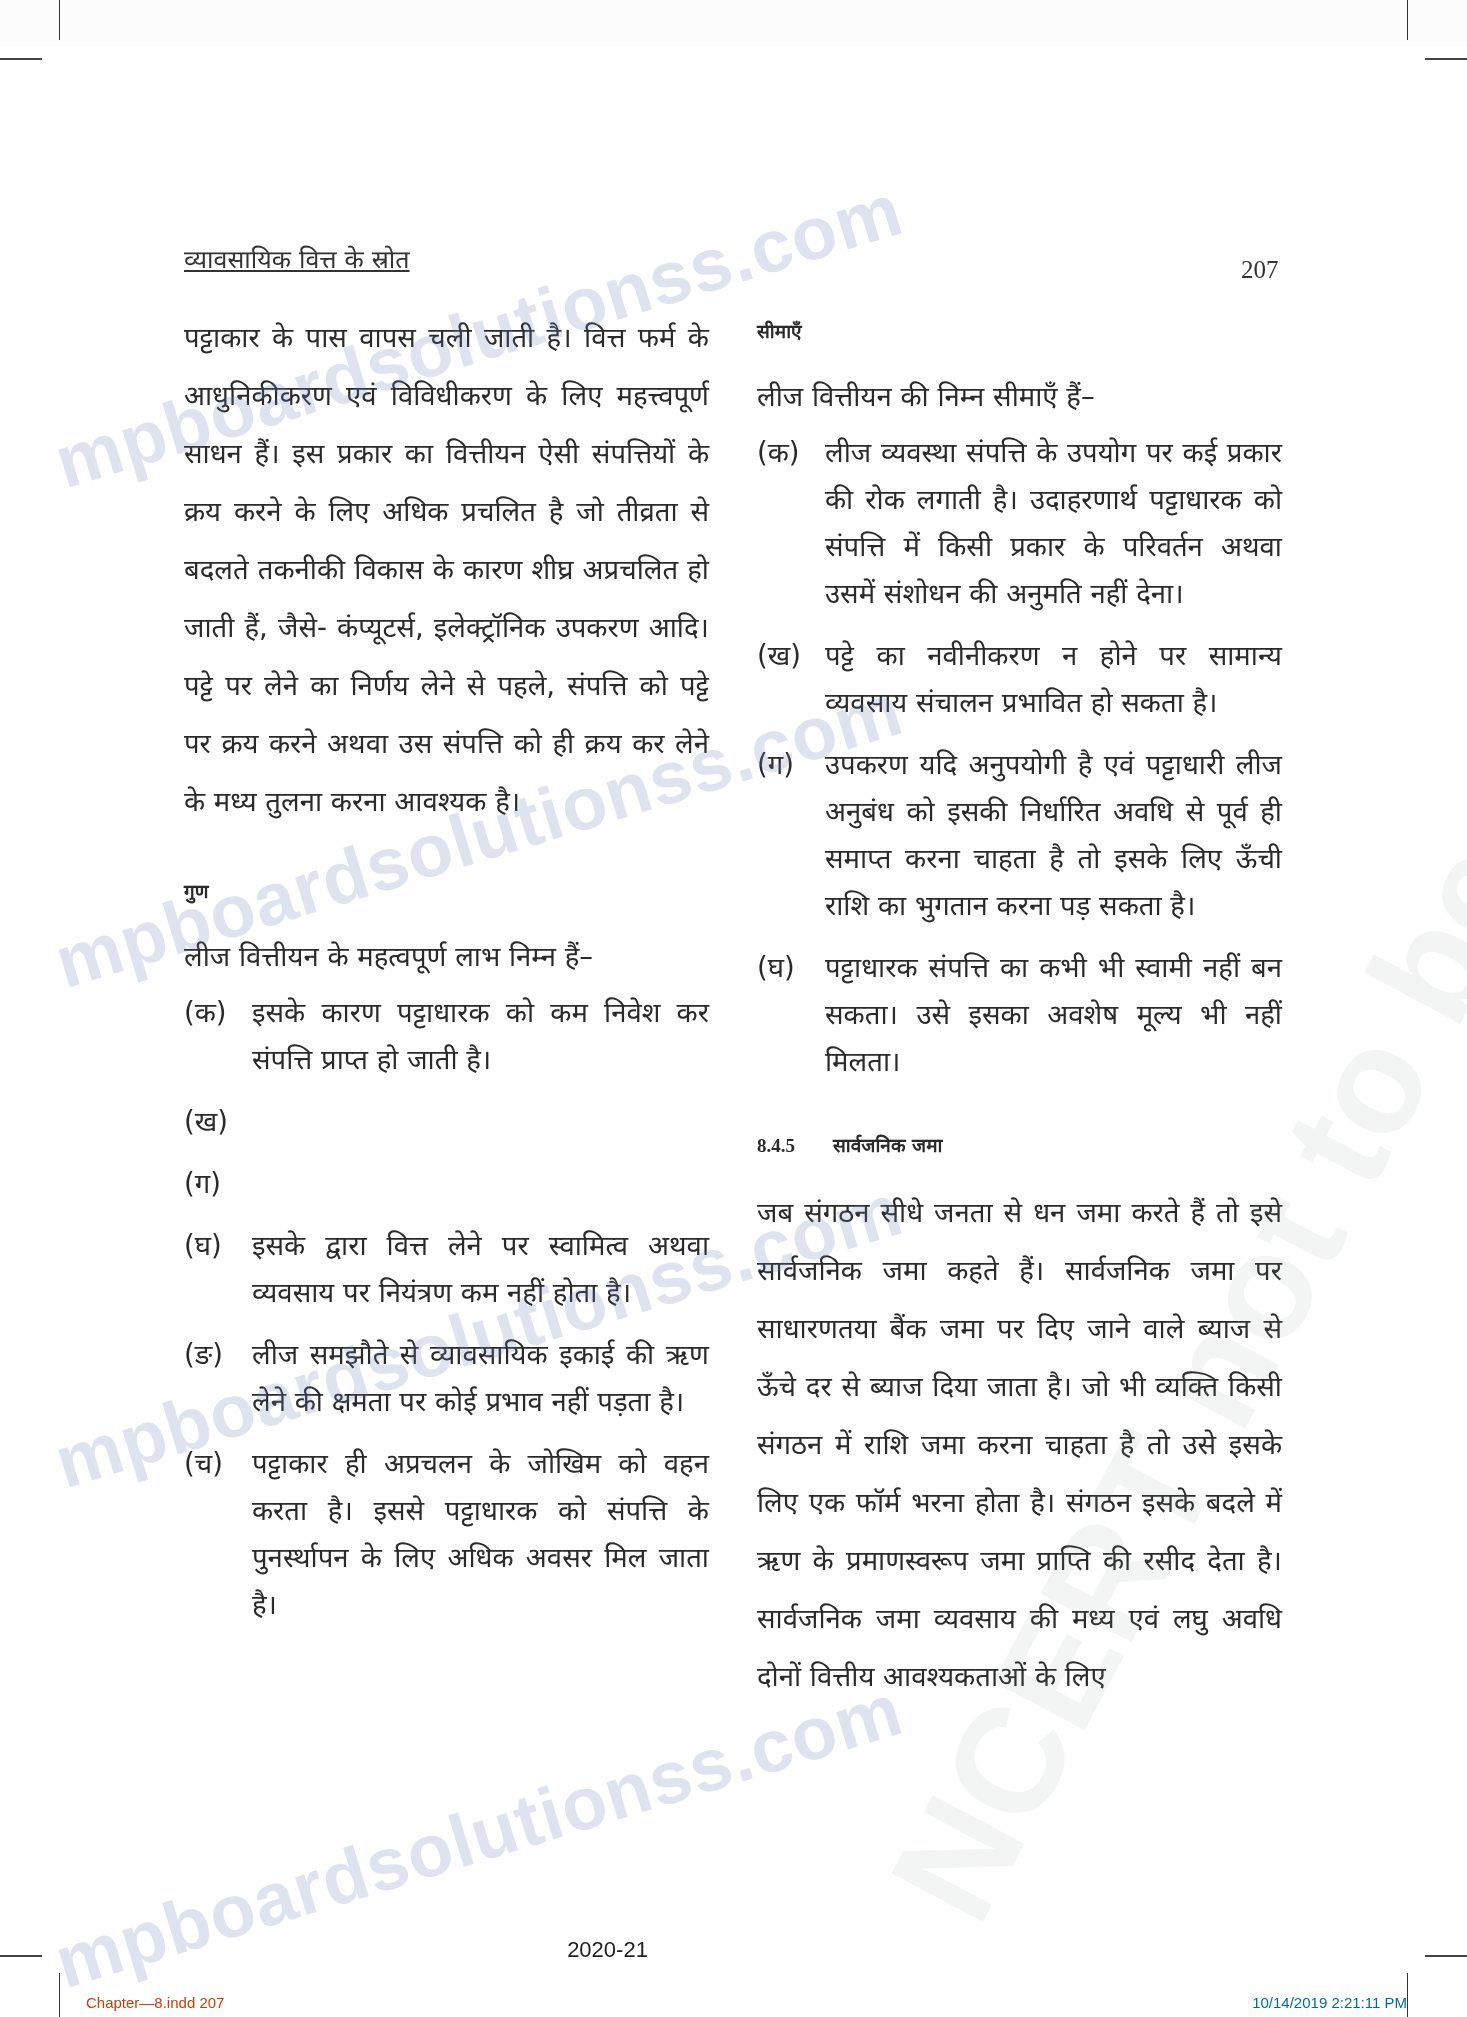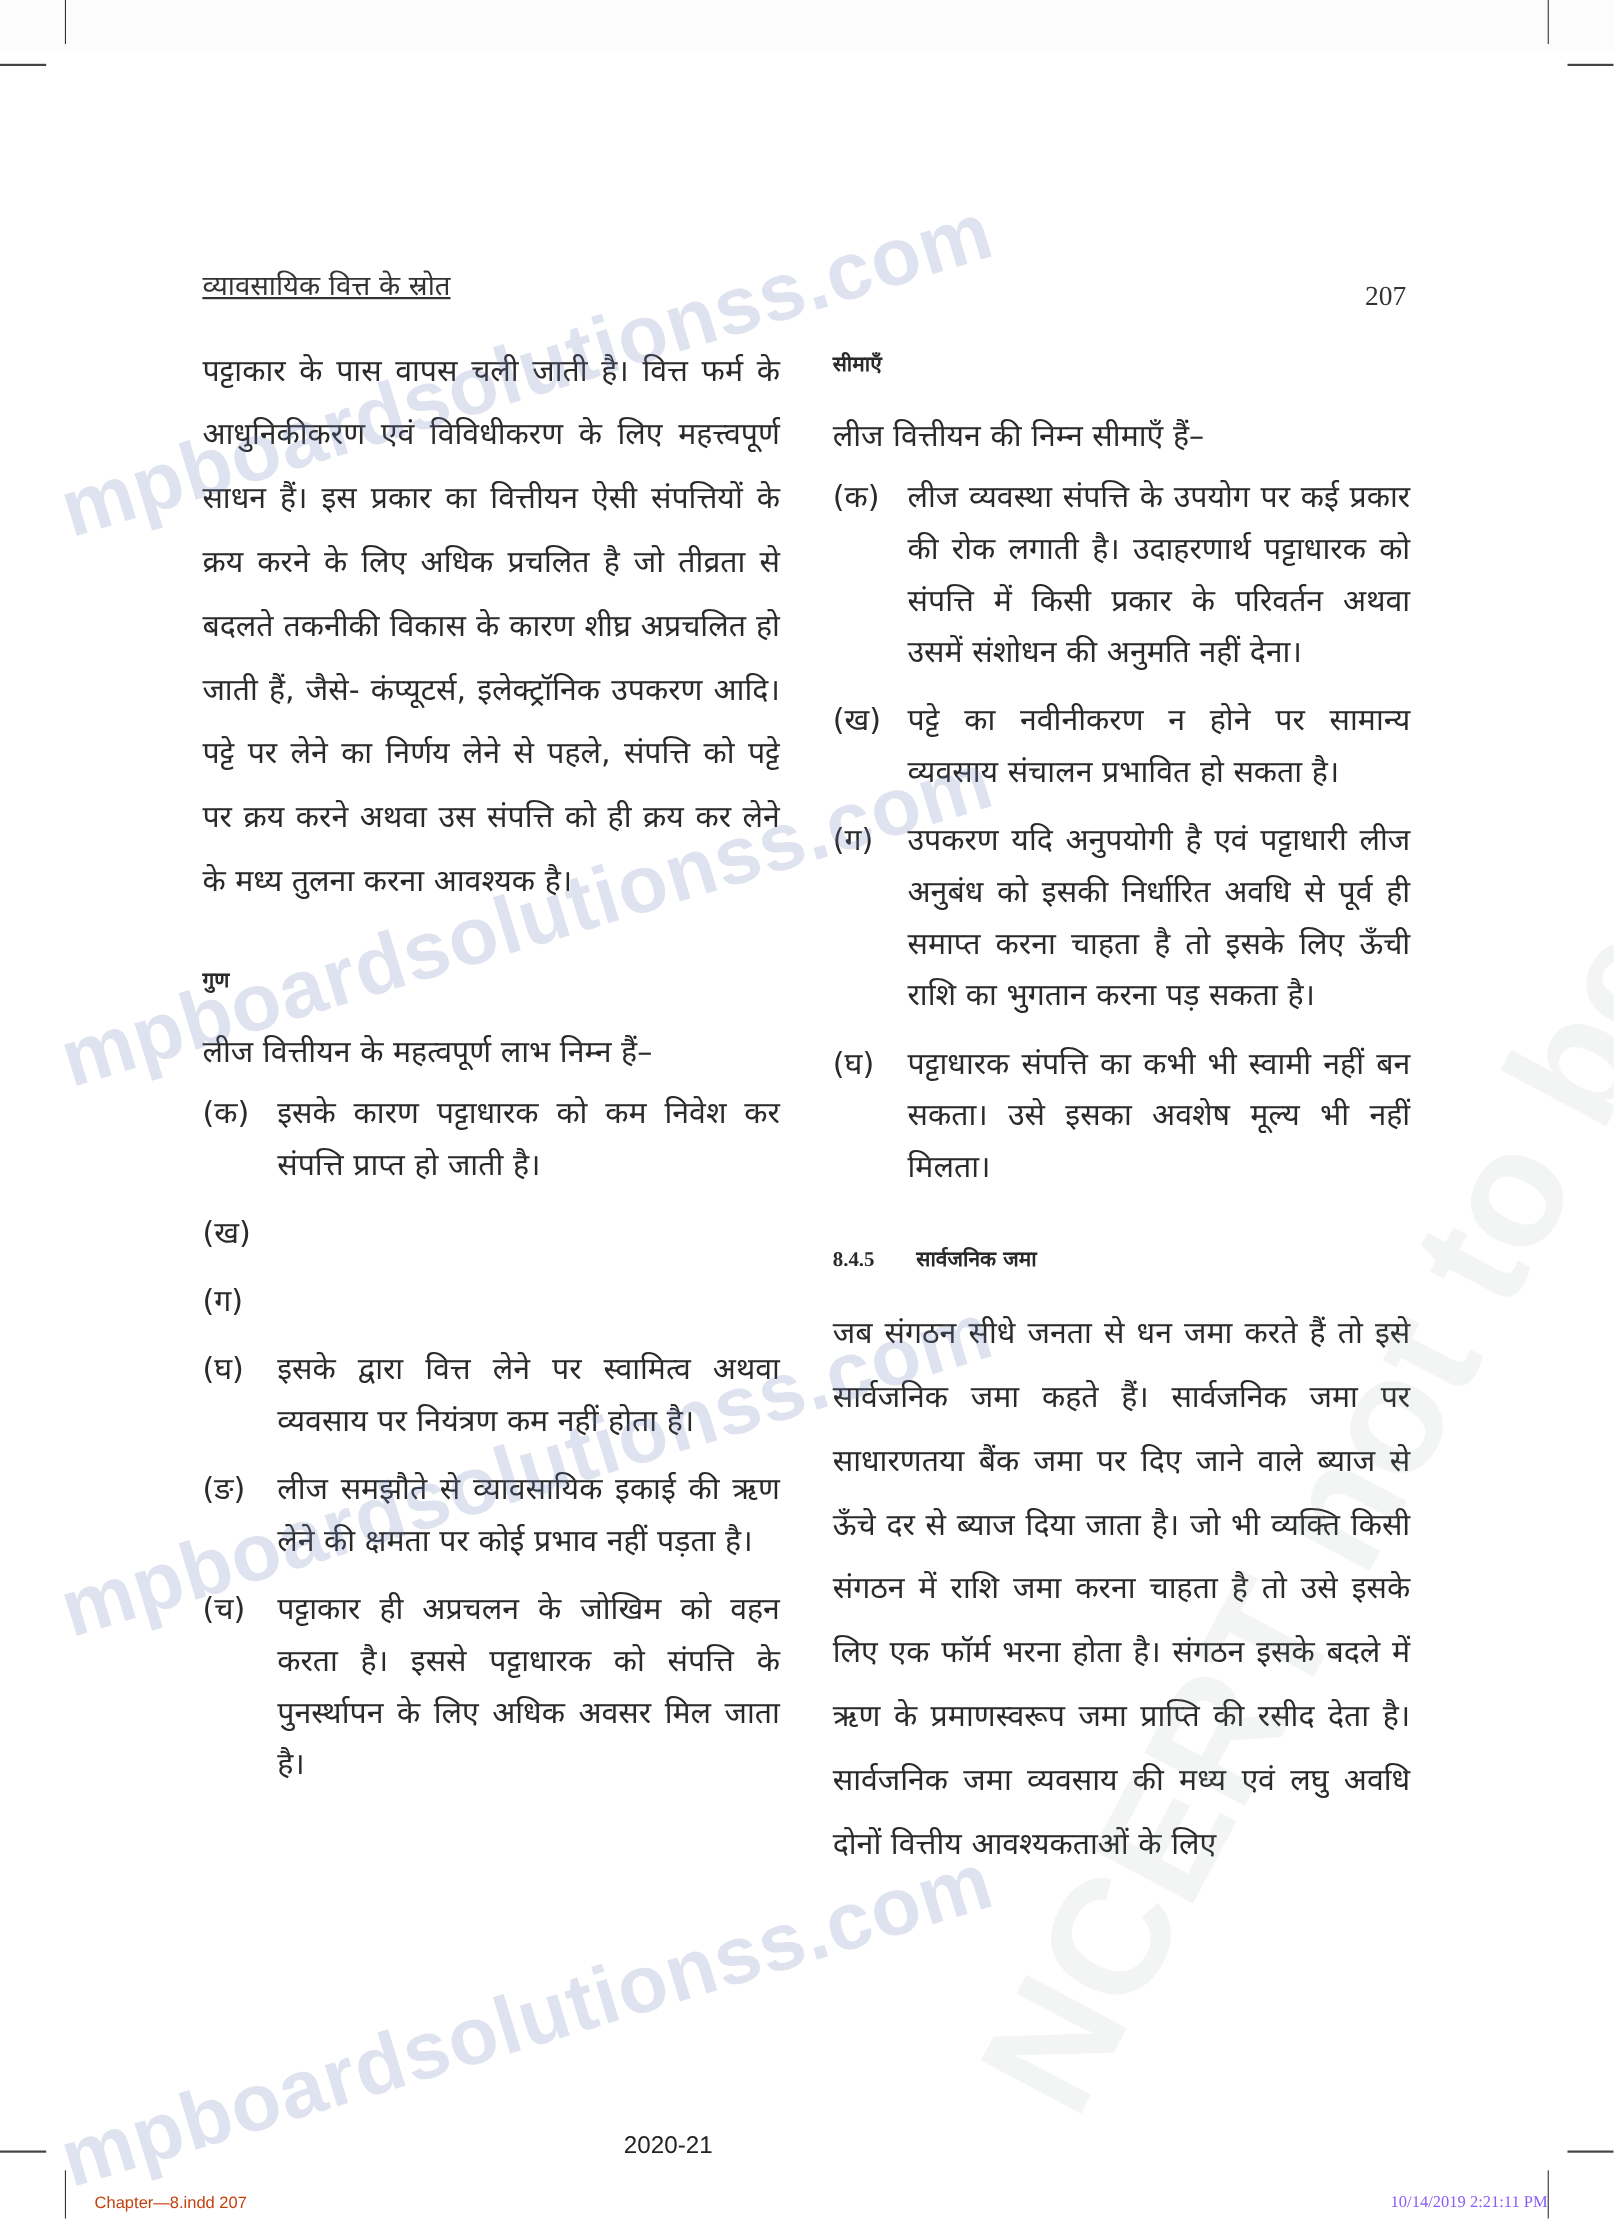--- a/index.html
+++ b/index.html
@@ -18,21 +18,21 @@
   .col-right { left: 757px; }
   .para { font-size: 27.5px; line-height: 58px; text-align: justify; text-align-last: left; margin: 0; }
   .heading { font-size: 19px; font-weight: bold; margin: 0; line-height: 47px; }
   .list { margin: 0; padding: 0; list-style: none; }
   .list-item { display: flex; font-size: 27.5px; line-height: 47px; margin-bottom: 15px; }
   .marker { width: 68px; flex: 0 0 68px; white-space: nowrap; }
   .item-text { flex: 1; text-align: justify; text-align-last: left; }
   .sec-num { font-family: "Liberation Serif", serif; font-weight: bold; margin-right: 38px; }
   .footer-year { position: absolute; left: 0; width: 1215px; text-align: center; top: 1937px; font-size: 22px; font-family: "Liberation Sans", sans-serif; color: #222; }
   .slug-left { position: absolute; left: 86px; top: 1994px; font-size: 15px; font-family: "Liberation Sans", sans-serif; color: #c2410c; }
-  .slug-right { position: absolute; right: 60px; top: 1994px; font-size: 15px; font-family: Liberation Serif, serif; color: #8b5cf6; }
+  .slug-right { position: absolute; right: 60px; top: 1994px; font-size: 15px; font-family: Liberation Sans, sans-serif; color: #0369a1; }
   .wm { position: absolute; font-family: "Liberation Sans", sans-serif; font-weight: bold; color: rgba(110,125,180,0.22); font-size: 74px; transform-origin: left bottom; transform: rotate(-17deg); white-space: nowrap; pointer-events: none; letter-spacing: 1px; }
   .wm2 { position: absolute; font-family: "Liberation Sans", sans-serif; font-weight: bold; color: rgba(140,150,150,0.10); font-size: 150px; transform: rotate(-62deg); white-space: nowrap; pointer-events: none; }
 </style>
 </head>
 <body>
 
 <div class="topband"></div>
 <div class="crop-v" style="left:59px;top:0;height:40px;"></div>
 <div class="crop-v" style="left:1407px;top:0;height:40px;"></div>
 <div class="crop-h" style="left:0;top:58px;width:42px;"></div>

